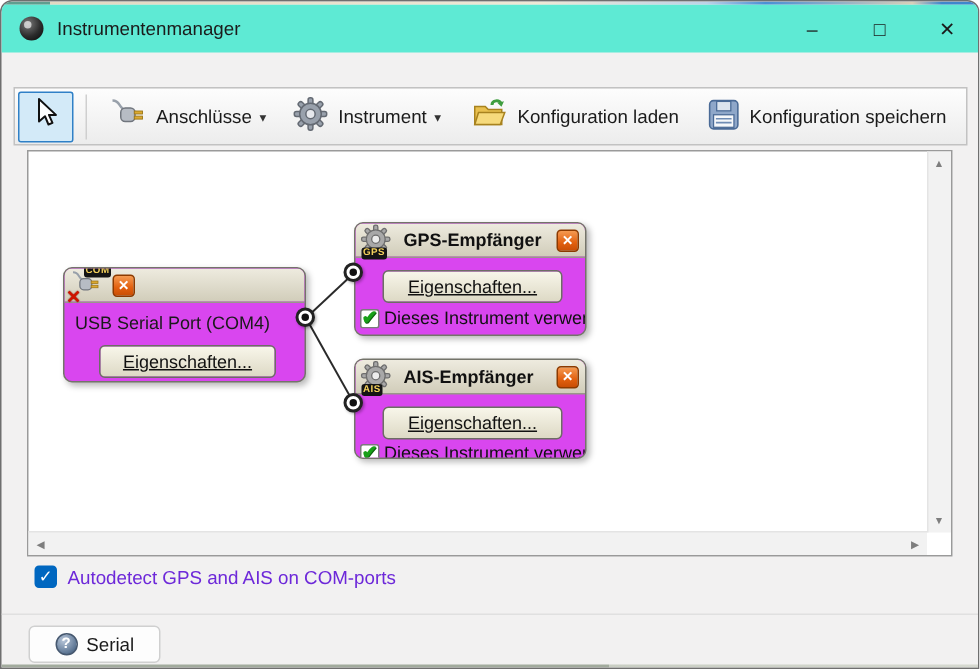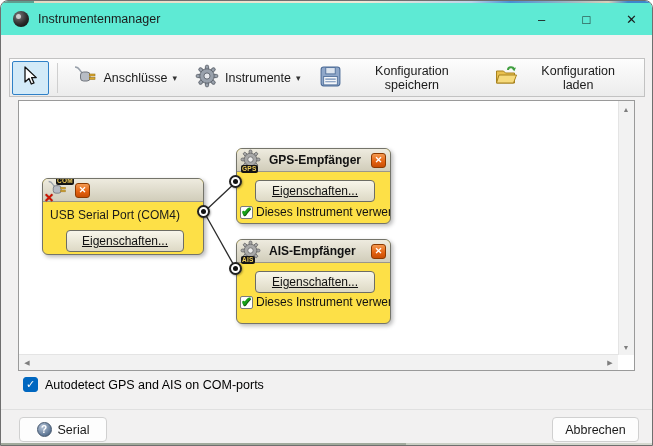--- a/index.html
+++ b/index.html
@@ -66,21 +66,21 @@
     position:absolute; left:0; bottom:0; width:599px; height:16px;
     background:#f2f2f2; border-top:1px solid #e4e4e4; z-index:4;
   }
   .scroll-arrow {
     position:absolute; width:16px; height:16px; display:flex; align-items:center;
     justify-content:center; font-size:7px; color:#7e7e7e;
   }
   
   .node {
     position:absolute; z-index:2;
-    background:#fde047; border:1.5px solid #74746a; border-radius:6px;
+    background:#d946ef; border:1.5px solid #74746a; border-radius:6px;
     box-shadow:2px 2px 4px rgba(0,0,0,.28);
     overflow:hidden;
   }
   .node-header {
     height:23px; background:linear-gradient(#eeebdf,#d1cdba);
     border-bottom:1px solid #9a968a;
     display:flex; align-items:center; padding:0 4px 0 3px; gap:3px;
   }
   .node-title { font-weight:bold; font-size:12px; color:#111; flex:1 1 auto; white-space:nowrap; overflow:hidden; }
   .node-close {
@@ -127,21 +127,21 @@
   .port::after {
     content:""; position:absolute; left:2px; top:2px; width:5px; height:5px;
     border-radius:50%; background:#111;
   }
   
   .autodetect { position:absolute; left:22px; top:376px; display:flex; align-items:center; gap:7px; }
   .ad-box {
     width:15px; height:15px; border-radius:3px; background:#0067c0; border:1px solid #0067c0;
     color:#fff; font-size:11px; display:flex; align-items:center; justify-content:center;
   }
-  .ad-label { font-size:12.5px; color:#000000; }
+  .ad-label { font-size:12.5px; color:#6d28d9; }
   .divider { position:absolute; left:0; top:408px; width:653px; height:1px; background:#e0e0e0; }
   .dlg-btn {
     position:absolute; top:416px; height:25px; border-radius:4px;
     background:#fdfdfd; border:1px solid #d0d0d0; font-size:12.5px; color:#1a1a1a;
     display:flex; align-items:center; justify-content:center; gap:6px;
     font-family:"Liberation Sans",sans-serif;
   }
   .btn-help { left:18px; width:88px; }
   .btn-ok { left:446px; width:95px; border:1px solid #0067c0;margin-top:40px; }
   .btn-cancel { left:551px; width:87px; }
@@ -201,47 +201,47 @@
           <g fill="#99a1ac" stroke="#646a73" stroke-width="1">
             <rect x="10.4" y="1.2" width="3.2" height="21.6" rx="1.4"></rect>
             <rect x="10.4" y="1.2" width="3.2" height="21.6" rx="1.4" transform="rotate(45 12 12)"></rect>
             <rect x="10.4" y="1.2" width="3.2" height="21.6" rx="1.4" transform="rotate(90 12 12)"></rect>
             <rect x="10.4" y="1.2" width="3.2" height="21.6" rx="1.4" transform="rotate(135 12 12)"></rect>
             <circle cx="12" cy="12" r="7.2"></circle>
           </g>
           <circle cx="12" cy="12" r="3.1" fill="#e6e8ec" stroke="#646a73"></circle>
         </svg>
       </span>
-      <span>Instrumente</span>
+      <span>Instrument</span>
       <span class="tb-arrow">▾</span>
     </button>
 
     <div class="tb-right">
+      <button class="tb-btn">
+        <span>
+          <svg width="25" height="24" viewBox="0 0 24 24">
+            <path d="M2 7 L9 7 L11 9 L20 9 L20 19 L2 19 Z" fill="#e9c04f" stroke="#a8821e"></path>
+            <path d="M13.5 6 C13.5 2.5 18.5 2.5 19.5 5" fill="none" stroke="#3f9e3f" stroke-width="2"></path>
+            <path d="M21.5 3.5 L19.8 7.2 L17.2 4.6 Z" fill="#3f9e3f"></path>
+            <path d="M4.5 11 L22 11 L19 19 L2 19 Z" fill="#f6da7c" stroke="#a8821e"></path>
+          </svg>
+        </span>
+        <span>Konfiguration laden</span>
+      </button>
       <button class="tb-btn">
         <span>
           <svg width="23" height="23" viewBox="0 0 22 22">
             <rect x="2" y="2" width="18" height="18" rx="2.5" fill="#8fa7c9" stroke="#4a6a96"></rect>
             <rect x="6.5" y="2.5" width="9" height="6" fill="#dce4ee" stroke="#4a6a96" stroke-width="0.8"></rect>
             <rect x="4.5" y="11" width="13" height="8" fill="#f5f7fa" stroke="#4a6a96" stroke-width="0.8"></rect>
             <line x1="6" y1="13.5" x2="16" y2="13.5" stroke="#6f8cb4" stroke-width="1"></line>
             <line x1="6" y1="16" x2="16" y2="16" stroke="#6f8cb4" stroke-width="1"></line>
           </svg>
         </span>
         <span>Konfiguration speichern</span>
-      </button>
-      <button class="tb-btn">
-        <span>
-          <svg width="25" height="24" viewBox="0 0 24 24">
-            <path d="M2 7 L9 7 L11 9 L20 9 L20 19 L2 19 Z" fill="#e9c04f" stroke="#a8821e"></path>
-            <path d="M13.5 6 C13.5 2.5 18.5 2.5 19.5 5" fill="none" stroke="#3f9e3f" stroke-width="2"></path>
-            <path d="M21.5 3.5 L19.8 7.2 L17.2 4.6 Z" fill="#3f9e3f"></path>
-            <path d="M4.5 11 L22 11 L19 19 L2 19 Z" fill="#f6da7c" stroke="#a8821e"></path>
-          </svg>
-        </span>
-        <span>Konfiguration laden</span>
       </button>
     </div>
   </div>
 
   <div class="canvas">
     <svg class="wires" width="599" height="254">
       <line x1="185" y1="111" x2="217" y2="81" stroke="#2a2a2a" stroke-width="1.3"></line>
       <line x1="185" y1="111" x2="217" y2="168" stroke="#2a2a2a" stroke-width="1.3"></line>
     </svg>
 
@@ -287,21 +287,21 @@
         <button class="prop-btn" style="left:18px; top:8px; width:120px;">Eigenschaften...</button>
         <div class="use-row" style="top:33px;">
           <span class="use-box">
               <span>✔</span>
             </span>
           <span class="use-label">Dieses Instrument verwende</span>
         </div>
       </div>
     </div>
 
-    <div class="node" style="left:217px; top:138px; width:155px; height:85px;">
+    <div class="node" style="left:217px; top:138px; width:155px; height:67px;">
       <div class="node-header">
         <span class="node-icon">
           <svg width="21" height="21" viewBox="0 0 24 24">
             <g fill="#a8a8a8" stroke="#6e6e6e" stroke-width="1">
               <rect x="10.4" y="1.2" width="3.2" height="21.6" rx="1.4"></rect>
               <rect x="10.4" y="1.2" width="3.2" height="21.6" rx="1.4" transform="rotate(45 12 12)"></rect>
               <rect x="10.4" y="1.2" width="3.2" height="21.6" rx="1.4" transform="rotate(90 12 12)"></rect>
               <rect x="10.4" y="1.2" width="3.2" height="21.6" rx="1.4" transform="rotate(135 12 12)"></rect>
               <circle cx="12" cy="12" r="7.2"></circle>
             </g>
@@ -342,16 +342,15 @@
     <span class="ad-label">Autodetect GPS and AIS on COM-ports</span>
   </div>
 
   <div class="divider"></div>
 
   <button class="dlg-btn btn-help">
     <span class="help-icon">?</span>
     <span>Serial</span>
   </button>
   <button class="dlg-btn btn-ok">OK</button>
-  <button class="dlg-btn btn-cancel">Abbrechen</button>
 
   <div class="bottom-strip"></div>
 </div>
 
 </body></html>

